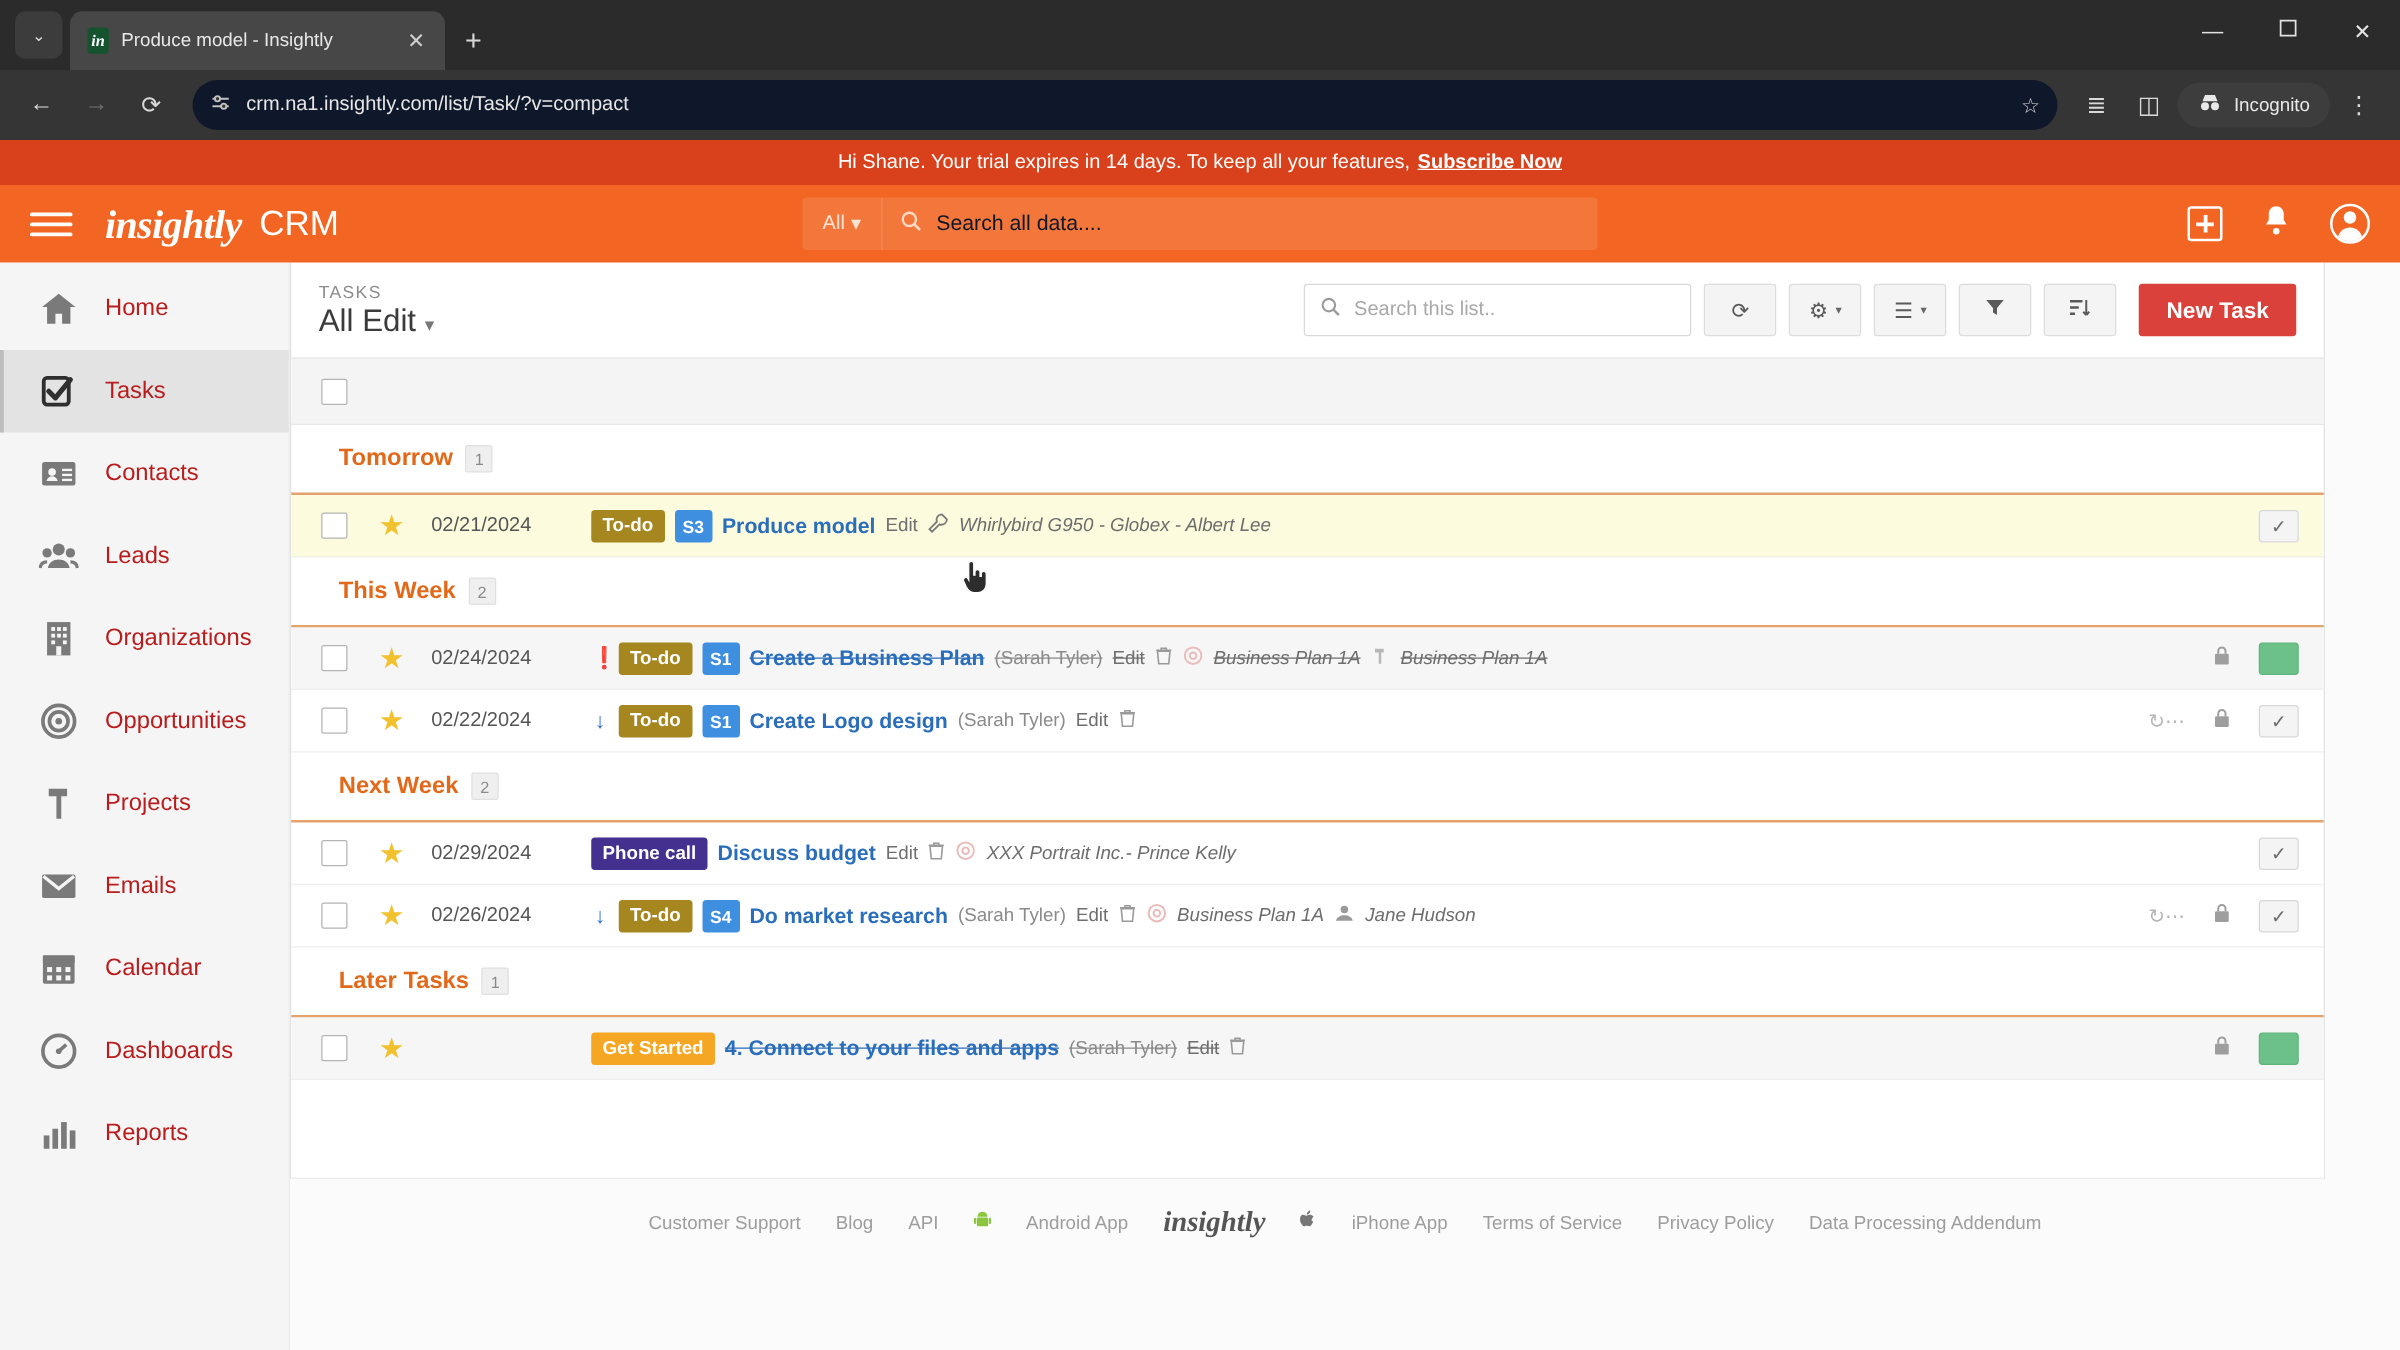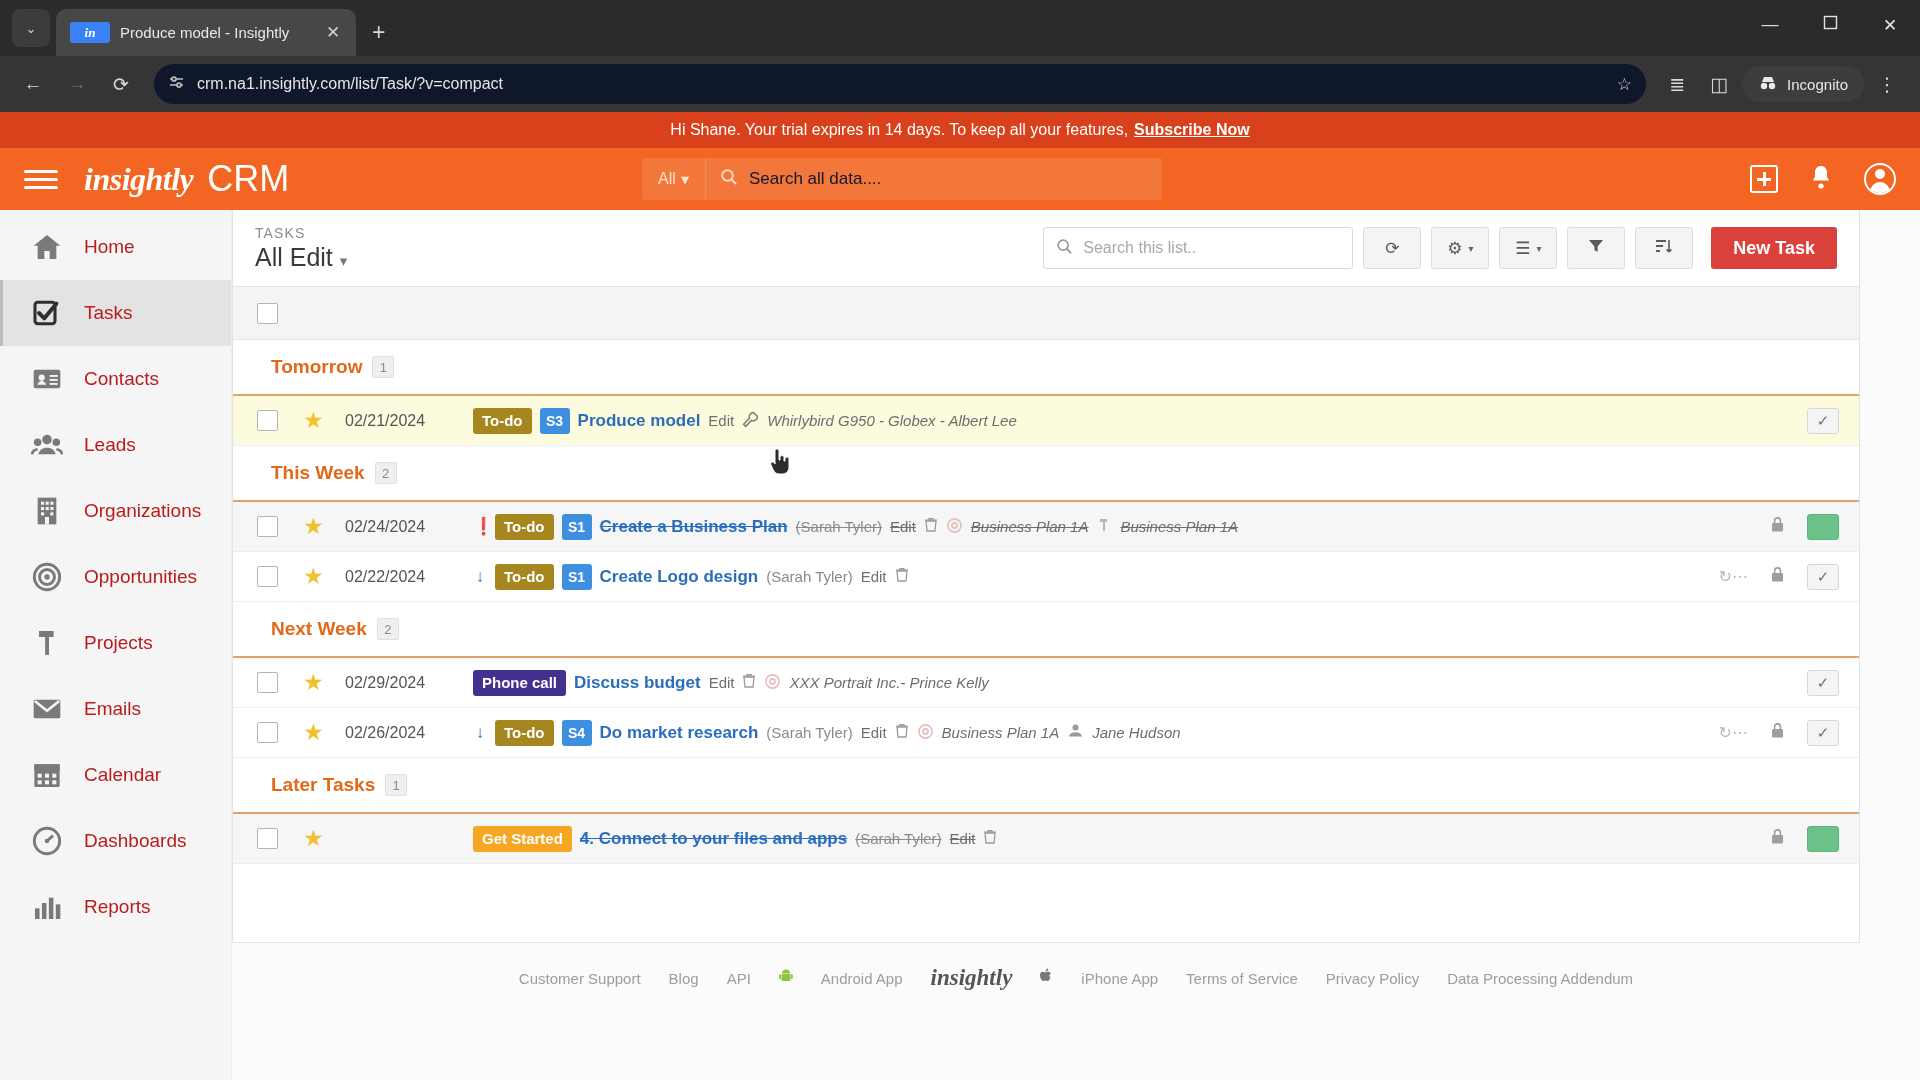--- a/index.html
+++ b/index.html
@@ -19,21 +19,21 @@
     width: 38px; height: 38px; margin: 0 6px 9px 4px; border-radius: 8px;
     background: #3c3c3c; display: flex; align-items: center; justify-content: center;
     color: #d6d6d6; font-size: 13px;
   }
   .tab {
     height: 47px; min-width: 300px; max-width: 330px; background: #474747;
     border-radius: 10px 10px 0 0; display: flex; align-items: center;
     padding: 0 10px 0 14px; gap: 10px;
   }
   .tab-favicon {
-    width: 40px; height: 21px; border-radius: 3px; background: #3b82f6;
+    width: 17px; height: 21px; border-radius: 3px; background: #14532d;
     color: #fff; font-size: 13px; font-weight: bold; font-style: italic;
     display: flex; align-items: center; justify-content: center; flex: none;
     font-family: "Liberation Serif", serif;
   }
   .tab-title {
     flex: 1; color: #e8e8e8; font-size: 15px; white-space: nowrap;
     overflow: hidden; text-overflow: ellipsis;
   }
   .tab-close { color: #cfcfcf; font-size: 17px; width: 26px; text-align: center; }
   .tab-new { color: #d8d8d8; font-size: 23px; margin: 0 0 10px 16px; }
@@ -77,24 +77,24 @@
     height: 62px; background: #f26522; display: flex; align-items: center;
     padding: 0 24px; gap: 0; flex: none;
   }
   .hamburger { width: 34px; display: flex; flex-direction: column; gap: 5px; margin-right: 26px; }
   .hamburger span { height: 3px; background: #fff; border-radius: 2px; display: block; }
   .logo {
     font-family: "Liberation Serif", serif; font-style: italic; font-weight: bold;
     font-size: 32px; color: #fff; letter-spacing: -0.5px;
   }
   .logo-crm { font-family: "Liberation Sans", sans-serif; font-style: normal;
-    font-weight: normal; font-size: 36px; color: #fff; margin-left: 14px; }
+    font-weight: normal; font-size: 28px; color: #fff; margin-left: 14px; }
   .search-wrap {
     margin-left: auto; margin-right: auto; display: flex; align-items: center;
-    height: 42px; background: #f3763a; border-radius: 3px; width: 520px;
+    height: 42px; background: #f3763a; border-radius: 3px; width: 636px;
     position: absolute; left: 642px;
   }
   .search-scope {
     width: 64px; height: 42px; display: flex; align-items: center; justify-content: center;
     gap: 5px; color: #ffe3d4; font-size: 16px; border-right: 1px solid #f08c5a;
   }
   .search-field { flex: 1; display: flex; align-items: center; gap: 11px; padding-left: 14px; }
   .search-field .ph { color: #0f172a; font-size: 17px; }
   .top-right { margin-left: auto; display: flex; align-items: center; gap: 30px; z-index: 2; }
   .plus-box {

